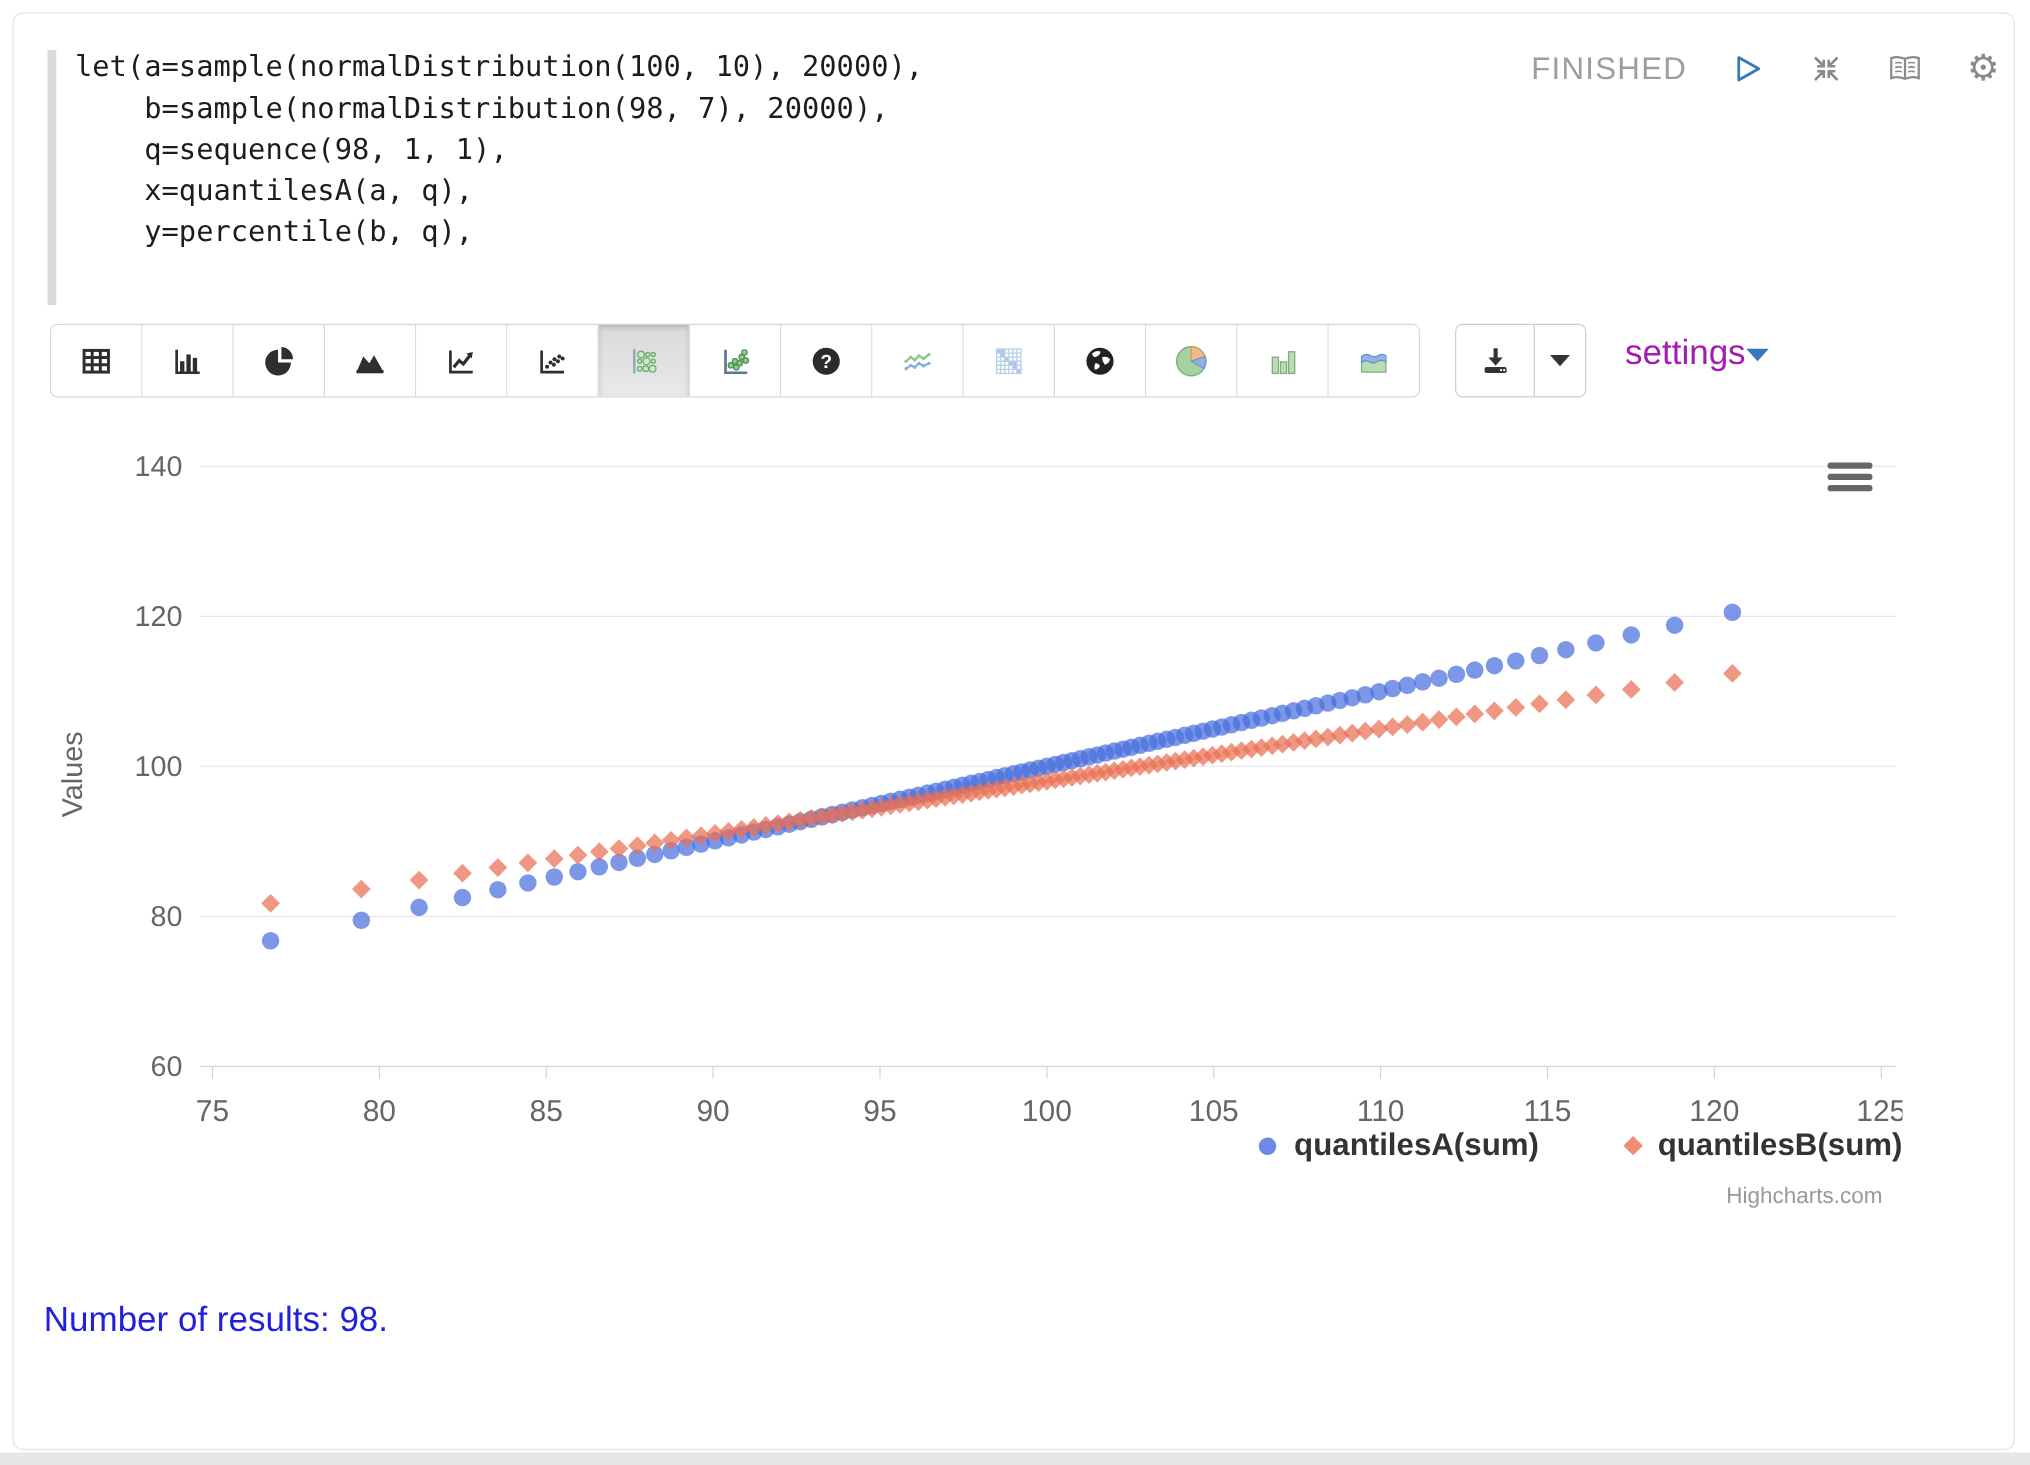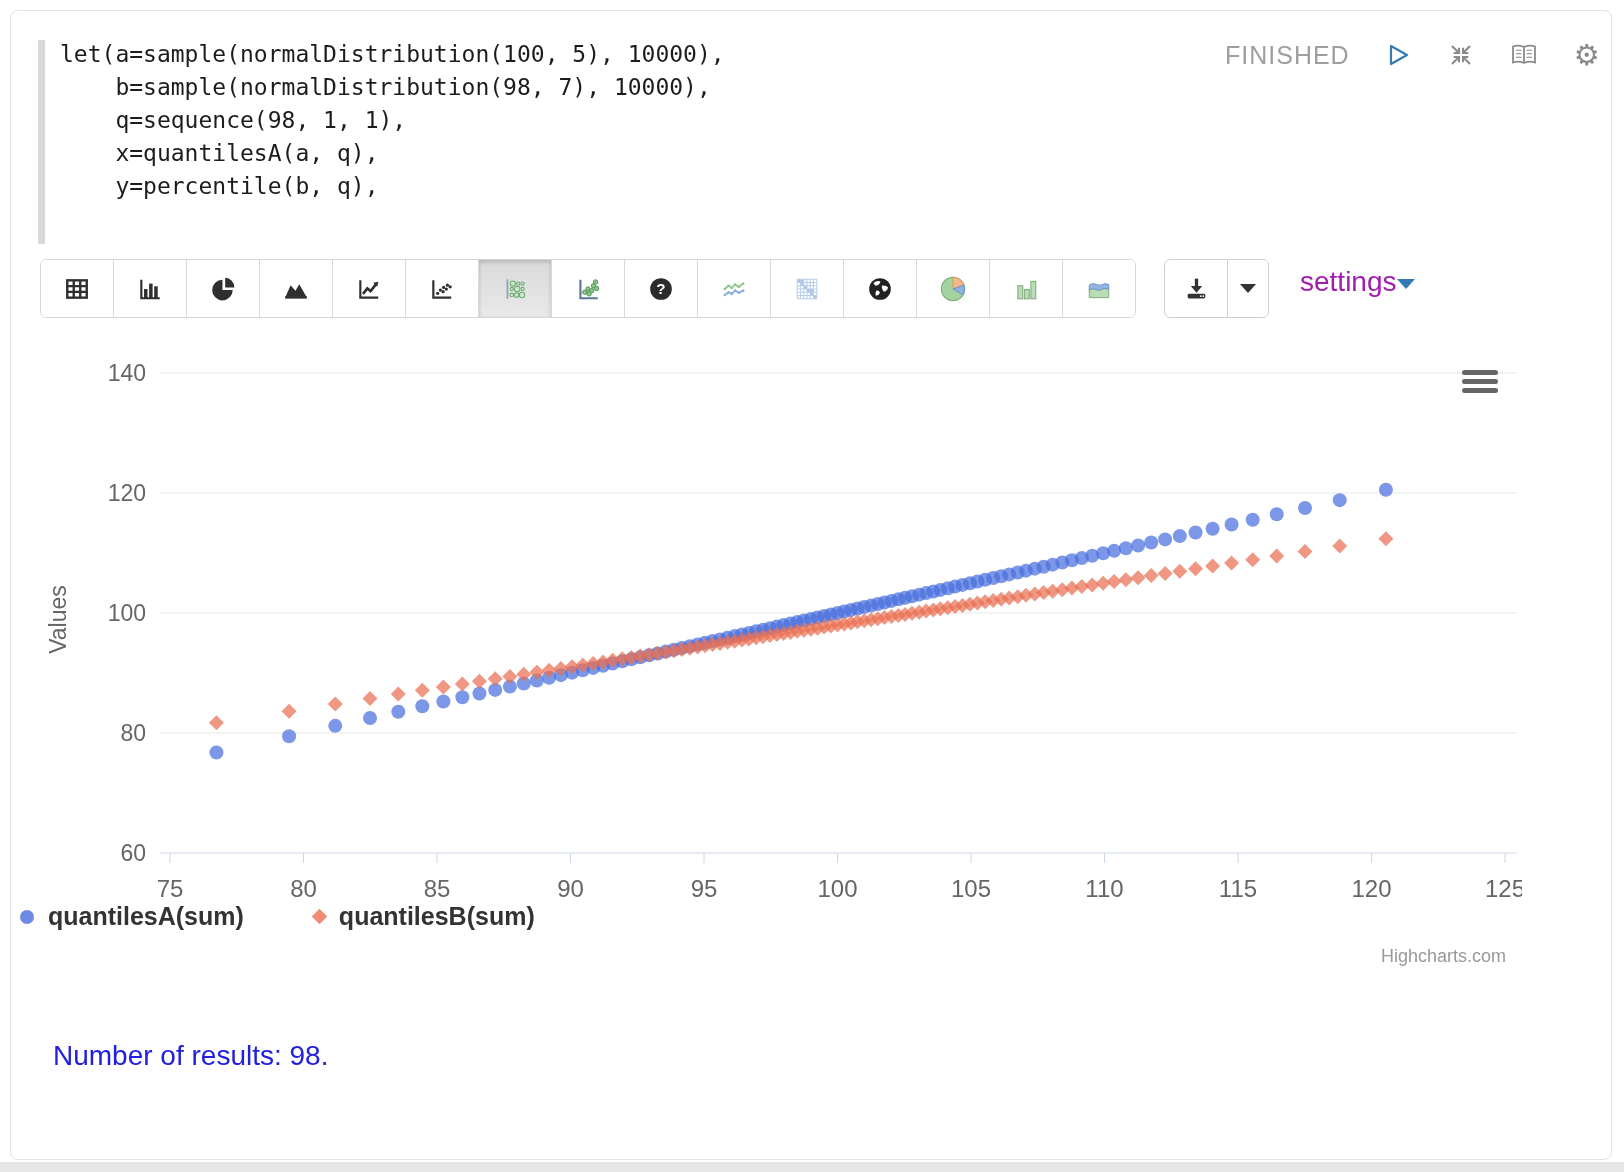--- a/index.html
+++ b/index.html
@@ -37,41 +37,41 @@
             font-size:28px;color:#a21caf;cursor:pointer;}
   .settings .caret{width:0;height:0;border-left:9px solid transparent;border-right:9px solid transparent;border-top:10px solid #337ab7;margin-top:4px;}
 
   
   .chart{position:absolute;left:20px;top:330px;width:1502px;height:650px;}
   svg text{font-family:"Liberation Sans",sans-serif;}
   .burger{position:absolute;left:1442px;top:40px;width:36px;cursor:pointer;}
   .burger div{height:5px;background:#666;border-radius:2.5px;margin-bottom:4px;}
   .yaxis-title{position:absolute;left:-62px;top:276px;width:200px;text-align:center;
                transform:rotate(-90deg);font-size:23px;color:#666;}
-  .legend{position:absolute;left:0;top:572px;width:100%;display:flex;justify-content:flex-start;gap:70px;}
+  .legend{position:absolute;left:0;top:572px;width:100%;display:flex;justify-content:flex-end;gap:70px;}
   .legend-item{display:flex;align-items:center;gap:14px;cursor:pointer;}
   .legend-label{font-size:25px;font-weight:bold;color:#333;}
   .lm-circle{width:14px;height:14px;border-radius:50%;}
   .lm-diamond{width:11px;height:11px;transform:rotate(45deg);}
   .credits{position:absolute;right:16px;top:616px;font-size:18px;color:#999;}
 
   
-  .results{position:absolute;left:35px;top:1040px;font-size:28px;color:#2020dd;margin-left:18px;}
+  .results{position:absolute;left:35px;top:1040px;font-size:28px;color:#2020dd;}
   .updated{position:absolute;left:38px;top:1104px;font-size:23px;color:#9b9b9b;}
 </style>
 </head>
 <body>
 
 <div class="page">
   <div class="card"></div>
 
   <div class="gutter"></div>
   <div class="code">
-    <div>let(a=sample(normalDistribution(100, 5), 10000),</div>
-    <div>    b=sample(normalDistribution(98, 7), 10000),</div>
+    <div>let(a=sample(normalDistribution(100, 10), 20000),</div>
+    <div>    b=sample(normalDistribution(98, 7), 20000),</div>
     <div>    q=sequence(98, 1, 1),</div>
     <div>    x=quantilesA(a, q),</div>
     <div>    y=percentile(b, q),</div>
   </div>
 
   <div class="status-row">
     <span class="status-text">FINISHED</span>
     <span class="sicon">
       <svg width="26" height="26" viewBox="0 0 26 26">
           <path d="M6 4 L22 13 L6 22 Z" fill="none" stroke="#337ab7" stroke-width="2.2" stroke-linejoin="round"></path>

